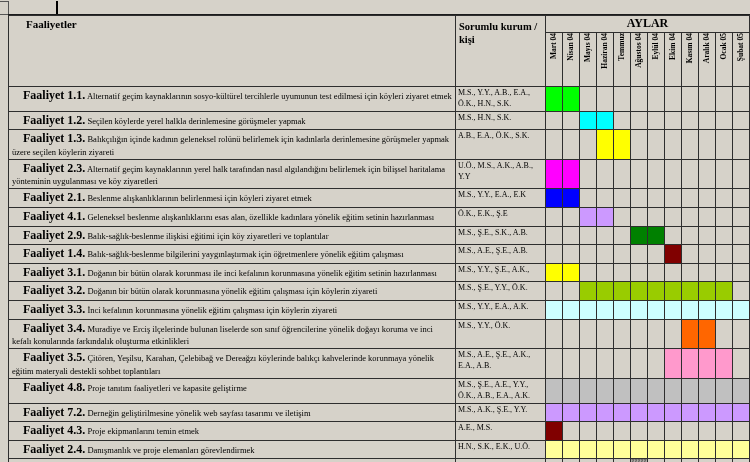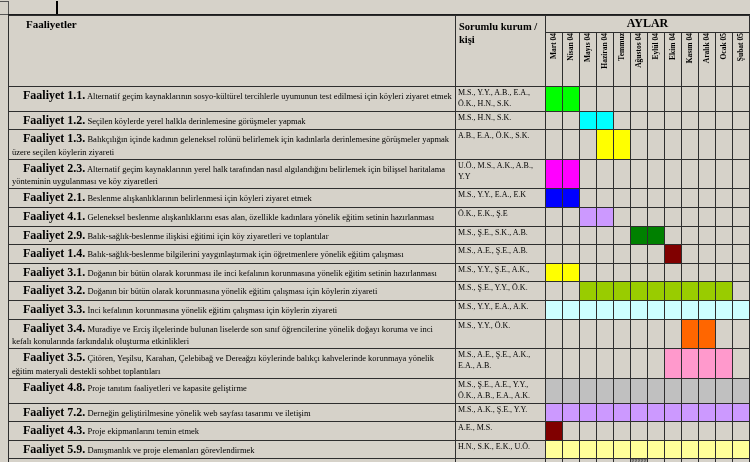--- a/index.html
+++ b/index.html
@@ -365,21 +365,21 @@
           <td class="mcell"></td>
           <td class="mcell"></td>
           <td class="mcell"></td>
           <td class="mcell"></td>
           <td class="mcell"></td>
           <td class="mcell"></td>
           <td class="mcell"></td>
           <td class="mcell"></td>
         </tr>
         <tr>
-          <td class="activity"><b>Faaliyet 5.9.</b> Danışmanlık ve proje elemanları görevlendirmek</td>
+          <td class="activity"><b>Faaliyet 2.4.</b> Danışmanlık ve proje elemanları görevlendirmek</td>
           <td class="resp">H.N., S.K., E.K., U.Ö.</td>
           <td class="mcell" style="background-color: rgb(255, 255, 153);"></td>
           <td class="mcell" style="background-color: rgb(255, 255, 153);"></td>
           <td class="mcell" style="background-color: rgb(255, 255, 153);"></td>
           <td class="mcell" style="background-color: rgb(255, 255, 153);"></td>
           <td class="mcell" style="background-color: rgb(255, 255, 153);"></td>
           <td class="mcell" style="background-color: rgb(255, 255, 153);"></td>
           <td class="mcell" style="background-color: rgb(255, 255, 153);"></td>
           <td class="mcell" style="background-color: rgb(255, 255, 153);"></td>
           <td class="mcell" style="background-color: rgb(255, 255, 153);"></td>

